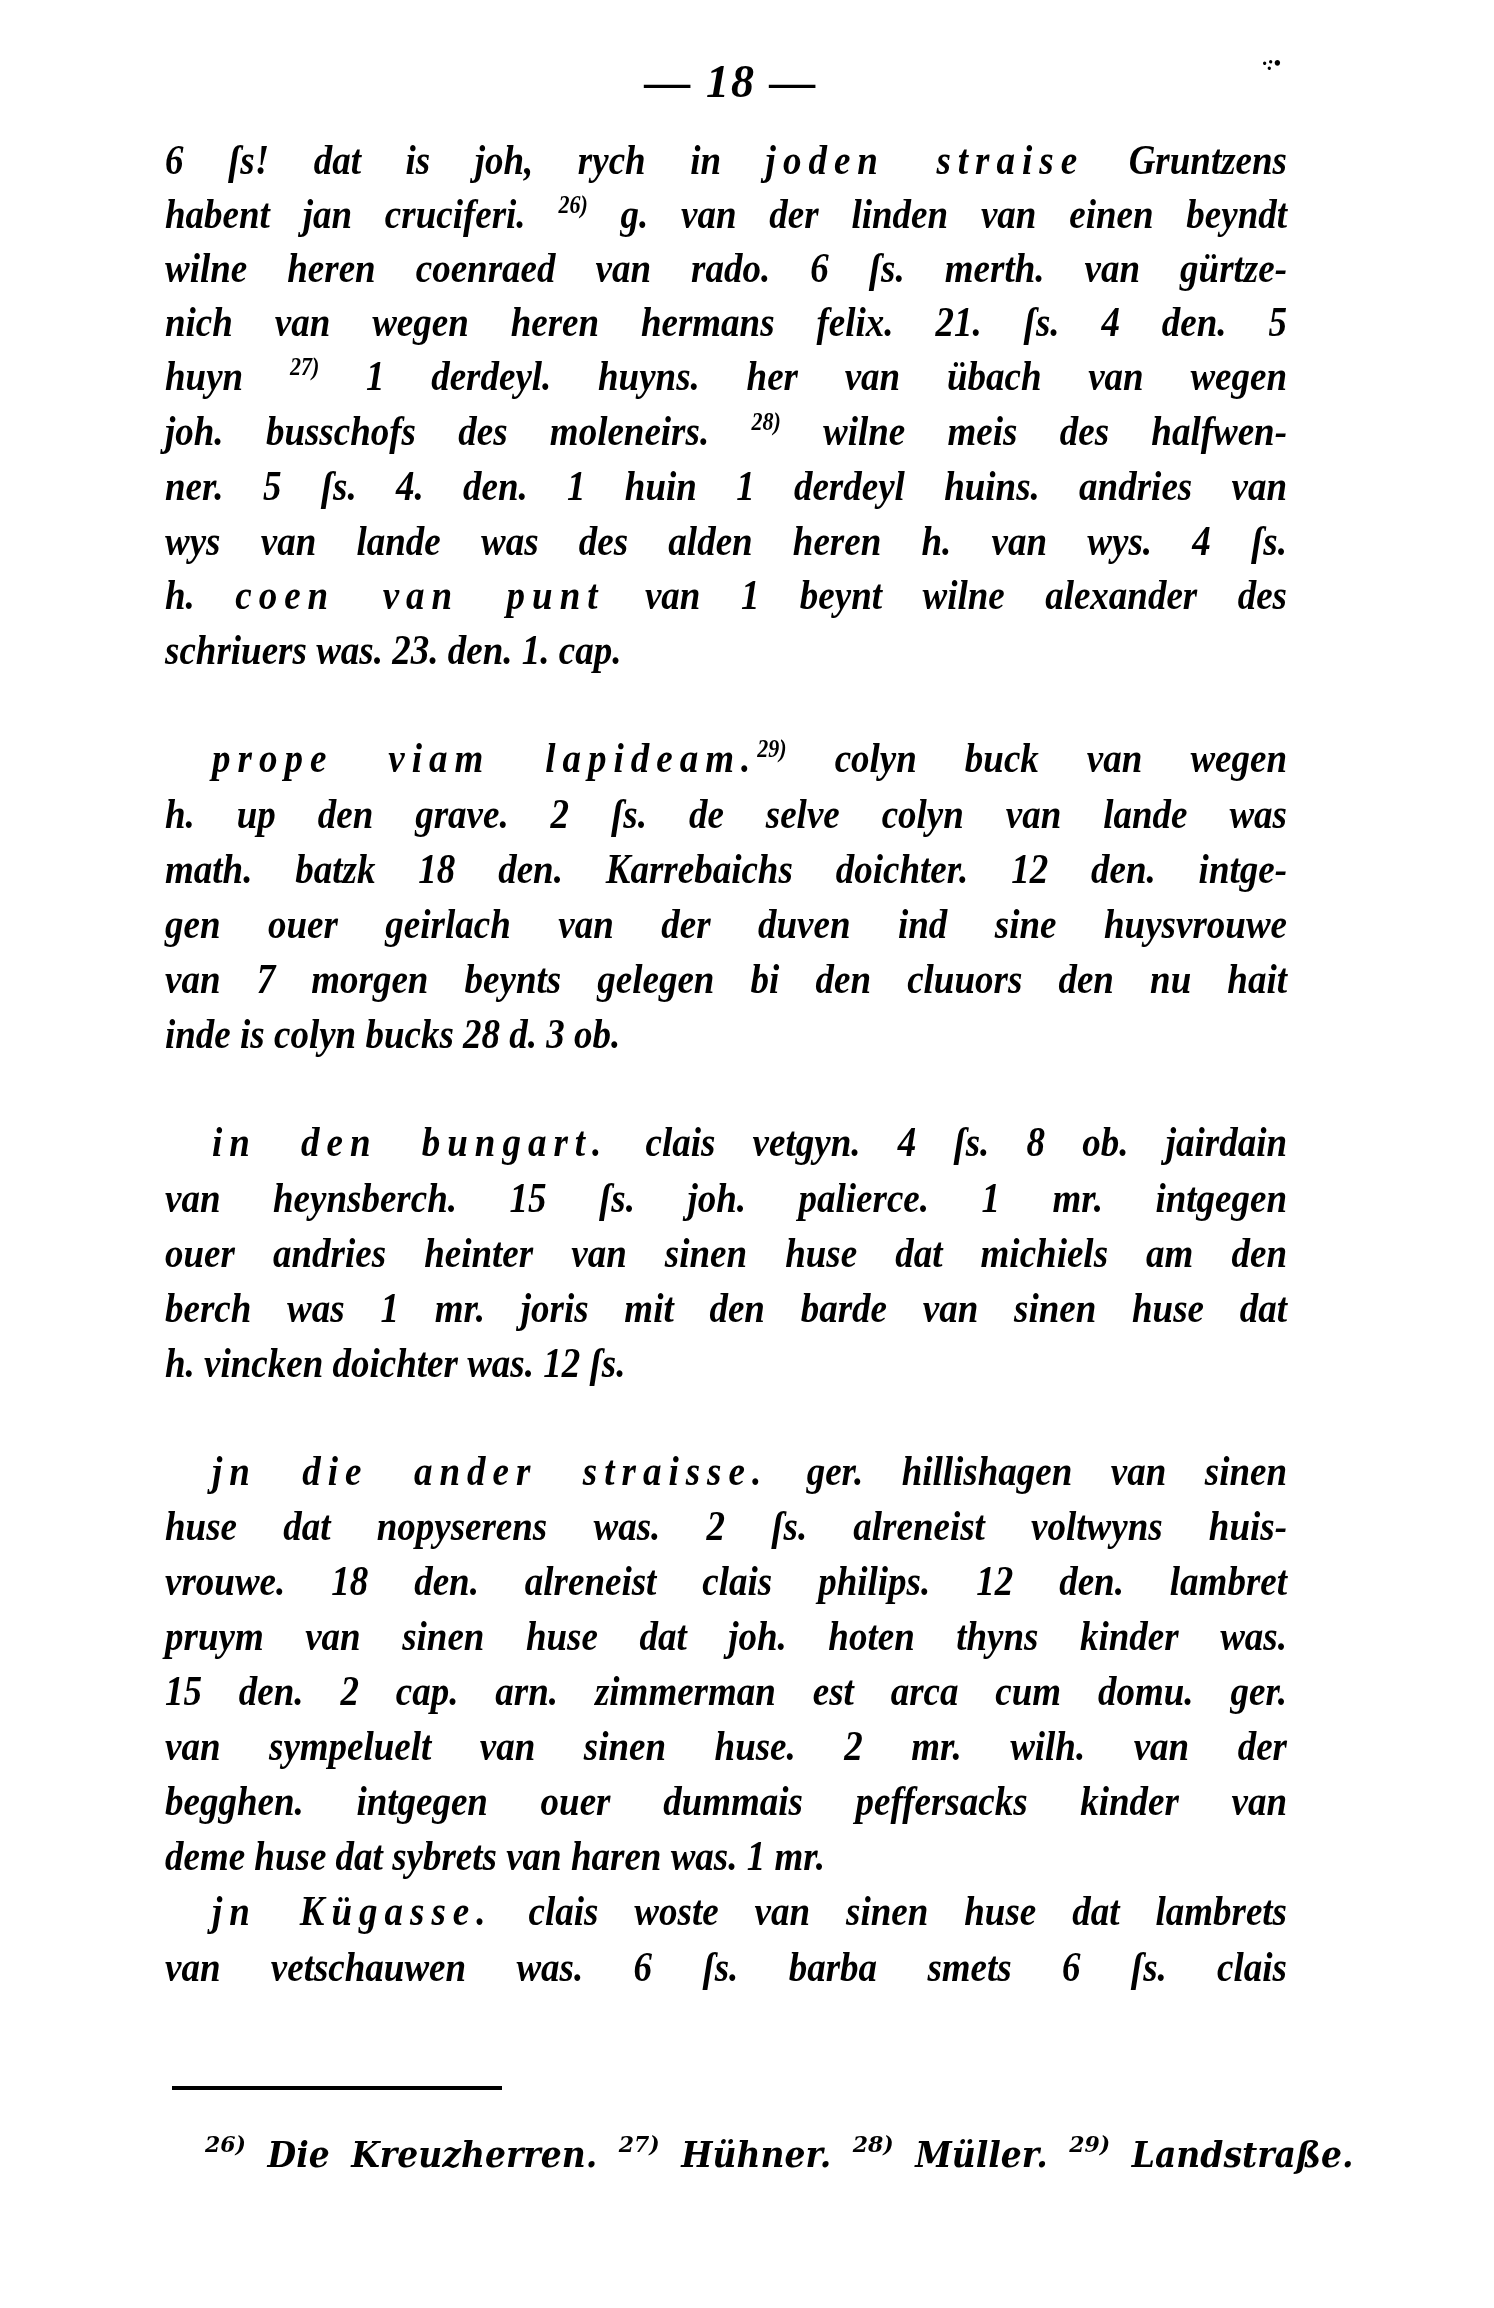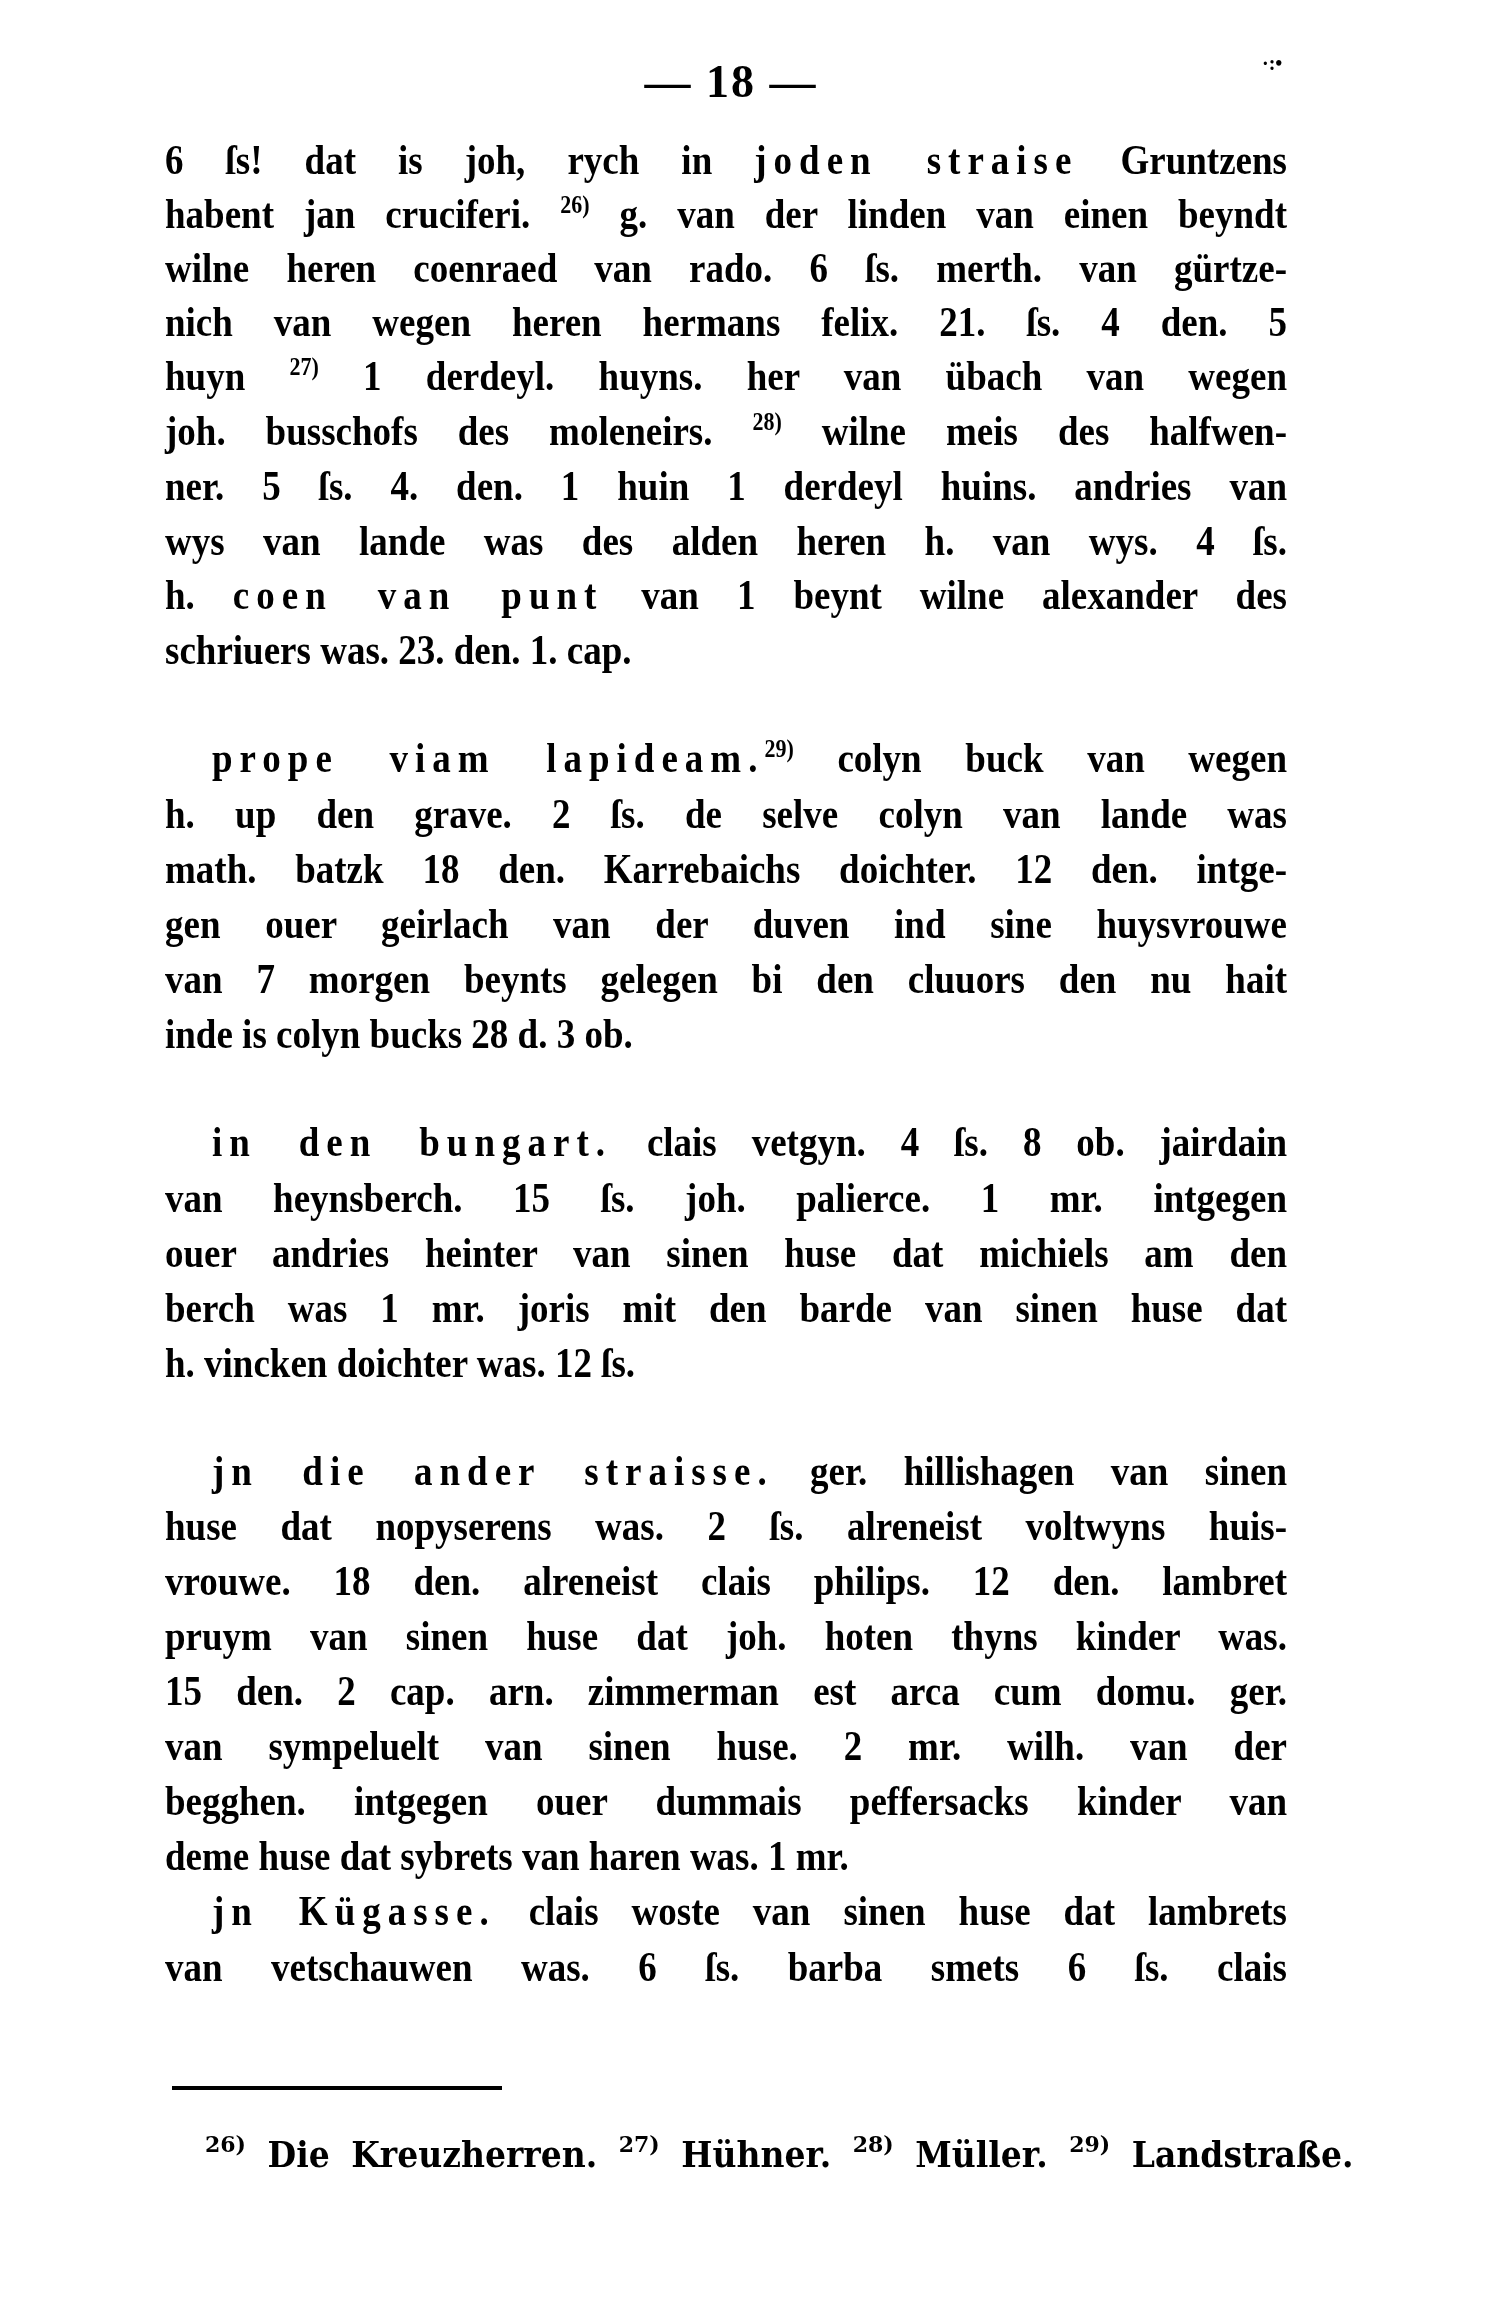--- a/index.html
+++ b/index.html
@@ -13,20 +13,21 @@
       position: relative;
       overflow: hidden;
       color: #000000;
       font-family: "Liberation Serif", "DejaVu Serif", serif;
     }
     .page {
       position: absolute;
       left: 0; top: 0;
       width: 1256px;
       height: 2308px;
+      font-style: italic;
     }
     .page-number {
       position: absolute;
       top: 55px;
       left: 0;
       width: 1494px;
       text-align: center;
       font-size: 46px;
       font-weight: bold;
       letter-spacing: 2px;

